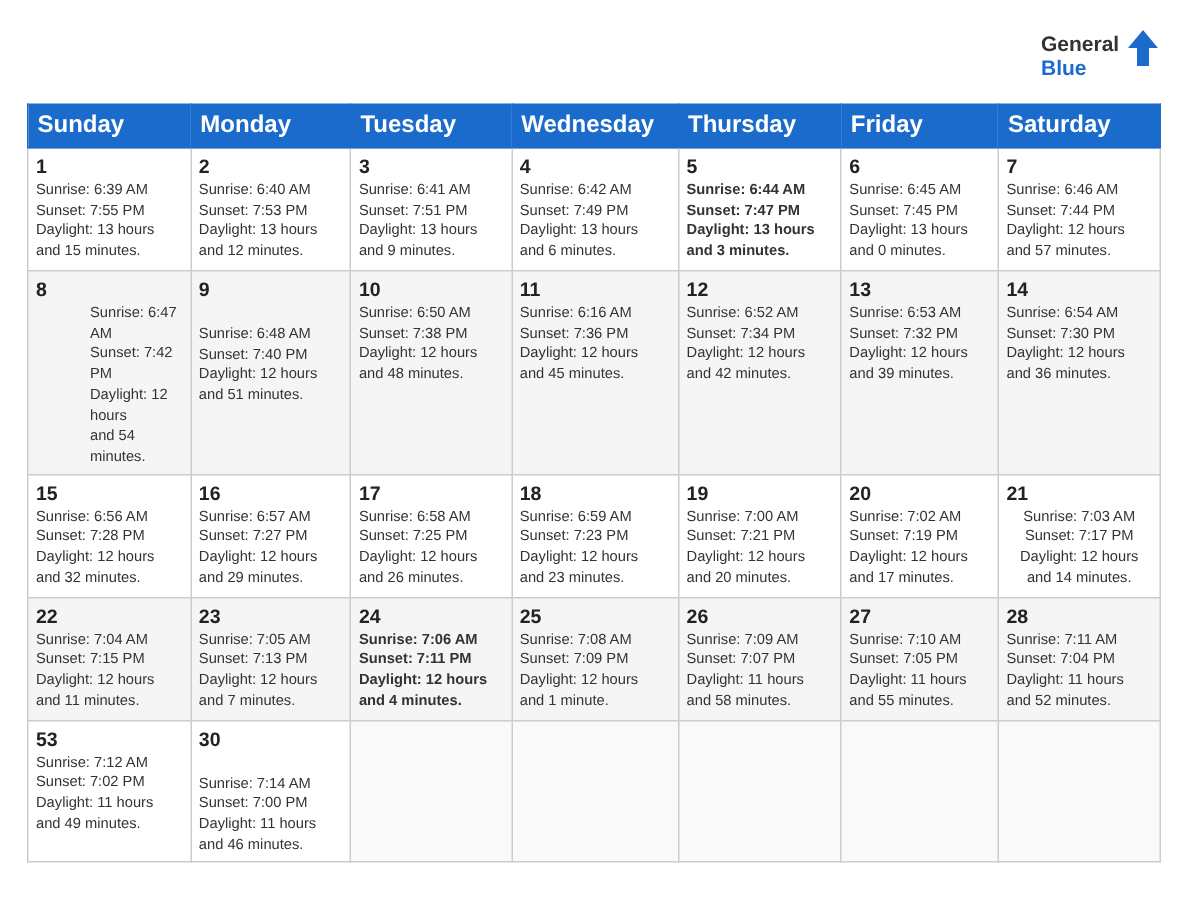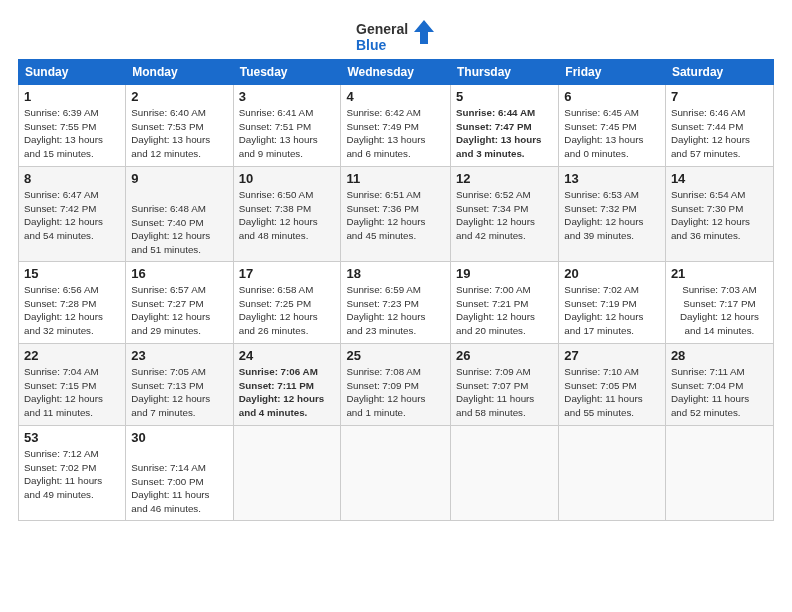--- a/index.html
+++ b/index.html
@@ -12,22 +12,22 @@
     }
     .page {
       width: 792px;
       min-height: 612px;
       padding: 18px 18px 10px 18px;
       background: #fff;
     }
     .header {
       display: flex;
       align-items: flex-start;
-      justify-content: center;
-      margin-bottom: 6px;
+      justify-content: flex-end;
+      margin-bottom: 16px;
     }
     .logo {
       display: flex;
       align-items: center;
       gap: 4px;
     }
     .logo-icon {
       width: 28px;
       height: 28px;
     }
@@ -47,21 +47,21 @@
     .calendar {
       width: 100%;
       border-collapse: collapse;
       font-size: 10.5px;
     }
     .calendar th {
       background: #1a6bcc;
       color: #fff;
       padding: 5px 6px;
       text-align: left;
-      font-size: 12px;
+      font-size: 16px;
       font-weight: bold;
       border: 1px solid #1a6bcc;
     }
     .calendar td {
       border: 1px solid #ccc;
       vertical-align: top;
       padding: 4px 5px;
       width: 113px;
       min-height: 70px;
       height: 82px;
@@ -164,42 +164,42 @@
             <span class="day-num">7</span>
             <div class="day-info" style="white-space: pre-line;">Sunrise: 6:46 AM
 Sunset: 7:44 PM
 Daylight: 12 hours
 and 57 minutes.</div>
           </td>
         </tr>
         <tr>
           <td>
             <span class="day-num">8</span>
-            <div class="day-info" style="white-space: pre-line;">Sunrise: 6:47 AM
+            <div class="day-info" style="white-space: pre-line; margin-left: 36px;">Sunrise: 6:47 AM
 Sunset: 7:42 PM
 Daylight: 12 hours
 and 54 minutes.</div>
           </td>
           <td>
             <span class="day-num">9</span>
             <div class="day-info" style="white-space: pre-line; margin-top: 16px;">Sunrise: 6:48 AM
 Sunset: 7:40 PM
 Daylight: 12 hours
 and 51 minutes.</div>
           </td>
           <td>
             <span class="day-num">10</span>
             <div class="day-info" style="white-space: pre-line;">Sunrise: 6:50 AM
 Sunset: 7:38 PM
 Daylight: 12 hours
 and 48 minutes.</div>
           </td>
           <td>
             <span class="day-num">11</span>
-            <div class="day-info" style="white-space: pre-line;">Sunrise: 6:51 AM
+            <div class="day-info" style="white-space: pre-line;">Sunrise: 6:16 AM
 Sunset: 7:36 PM
 Daylight: 12 hours
 and 45 minutes.</div>
           </td>
           <td>
             <span class="day-num">12</span>
             <div class="day-info" style="white-space: pre-line;">Sunrise: 6:52 AM
 Sunset: 7:34 PM
 Daylight: 12 hours
 and 42 minutes.</div>

